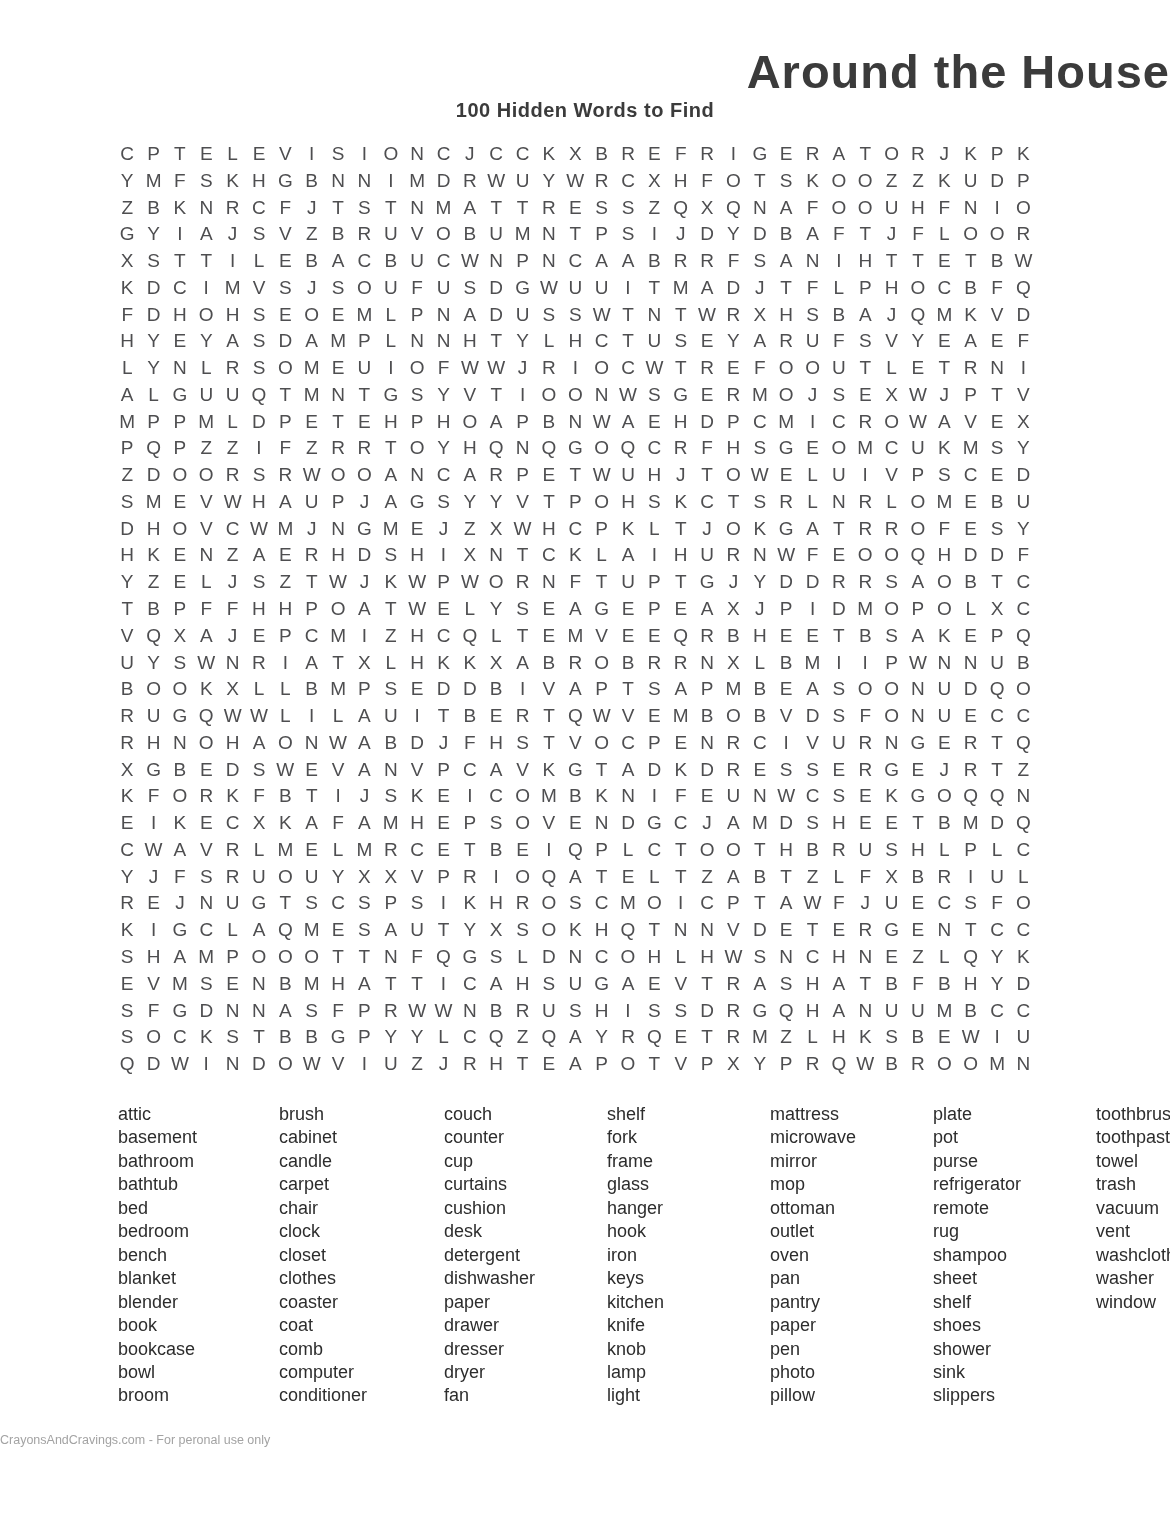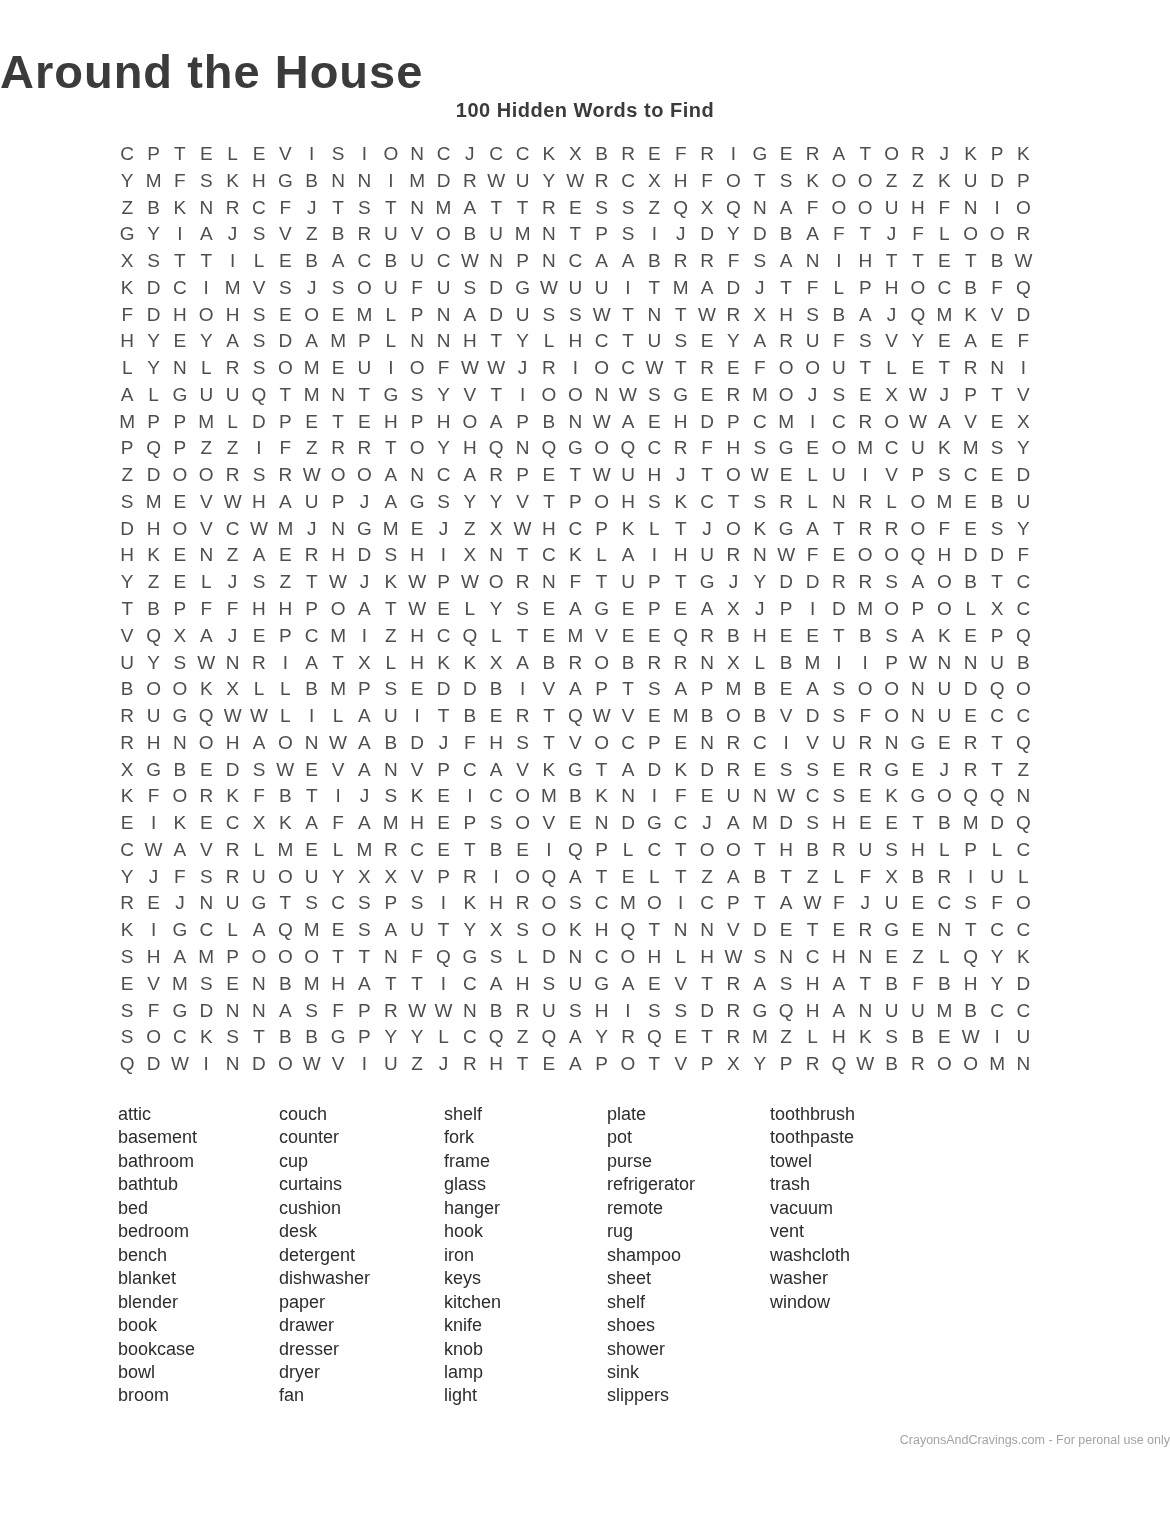--- a/index.html
+++ b/index.html
@@ -15,21 +15,21 @@
     height: 1515px;
     position: relative;
     font-family: "Liberation Sans", sans-serif;
     overflow: hidden;
   }
   .title {
     position: absolute;
     top: 44px;
     left: 0;
     width: 100%;
-    text-align: left;
+    text-align: right;
     font-size: 47px;
     font-weight: 800;
     letter-spacing: 1px;
     color: var(--title-color);
   }
   .subtitle {
     position: absolute;
     top: 99px;
     left: 0;
     width: 100%;
@@ -68,21 +68,21 @@
   .word {
     font-size: 18px;
     line-height: 23.45px;
     color: var(--word-color);
   }
   .footer {
     position: absolute;
     top: 1433px;
     left: 0;
     width: 100%;
-    text-align: right;
+    text-align: left;
     font-size: 12.5px;
     color: var(--footer-color);
   }
 </style>
 </head>
 <body>
 
 <h1 class="title">Around the House</h1>
 <h2 class="subtitle">100 Hidden Words to Find</h2>
 
@@ -1394,20 +1394,35 @@
       <div class="word">bedroom</div>
       <div class="word">bench</div>
       <div class="word">blanket</div>
       <div class="word">blender</div>
       <div class="word">book</div>
       <div class="word">bookcase</div>
       <div class="word">bowl</div>
       <div class="word">broom</div>
     </div>
     <div class="word-col">
+      <div class="word">brush</div>
+      <div class="word">cabinet</div>
+      <div class="word">candle</div>
+      <div class="word">carpet</div>
+      <div class="word">chair</div>
+      <div class="word">clock</div>
+      <div class="word">closet</div>
+      <div class="word">clothes</div>
+      <div class="word">coaster</div>
+      <div class="word">coat</div>
+      <div class="word">comb</div>
+      <div class="word">computer</div>
+      <div class="word">conditioner</div>
+    </div>
+    <div class="word-col">
       <div class="word">couch</div>
       <div class="word">counter</div>
       <div class="word">cup</div>
       <div class="word">curtains</div>
       <div class="word">cushion</div>
       <div class="word">desk</div>
       <div class="word">detergent</div>
       <div class="word">dishwasher</div>
       <div class="word">paper</div>
       <div class="word">drawer</div>
@@ -1424,20 +1439,35 @@
       <div class="word">hook</div>
       <div class="word">iron</div>
       <div class="word">keys</div>
       <div class="word">kitchen</div>
       <div class="word">knife</div>
       <div class="word">knob</div>
       <div class="word">lamp</div>
       <div class="word">light</div>
     </div>
     <div class="word-col">
+      <div class="word">mattress</div>
+      <div class="word">microwave</div>
+      <div class="word">mirror</div>
+      <div class="word">mop</div>
+      <div class="word">ottoman</div>
+      <div class="word">outlet</div>
+      <div class="word">oven</div>
+      <div class="word">pan</div>
+      <div class="word">pantry</div>
+      <div class="word">paper</div>
+      <div class="word">pen</div>
+      <div class="word">photo</div>
+      <div class="word">pillow</div>
+    </div>
+    <div class="word-col">
       <div class="word">plate</div>
       <div class="word">pot</div>
       <div class="word">purse</div>
       <div class="word">refrigerator</div>
       <div class="word">remote</div>
       <div class="word">rug</div>
       <div class="word">shampoo</div>
       <div class="word">sheet</div>
       <div class="word">shelf</div>
       <div class="word">shoes</div>

